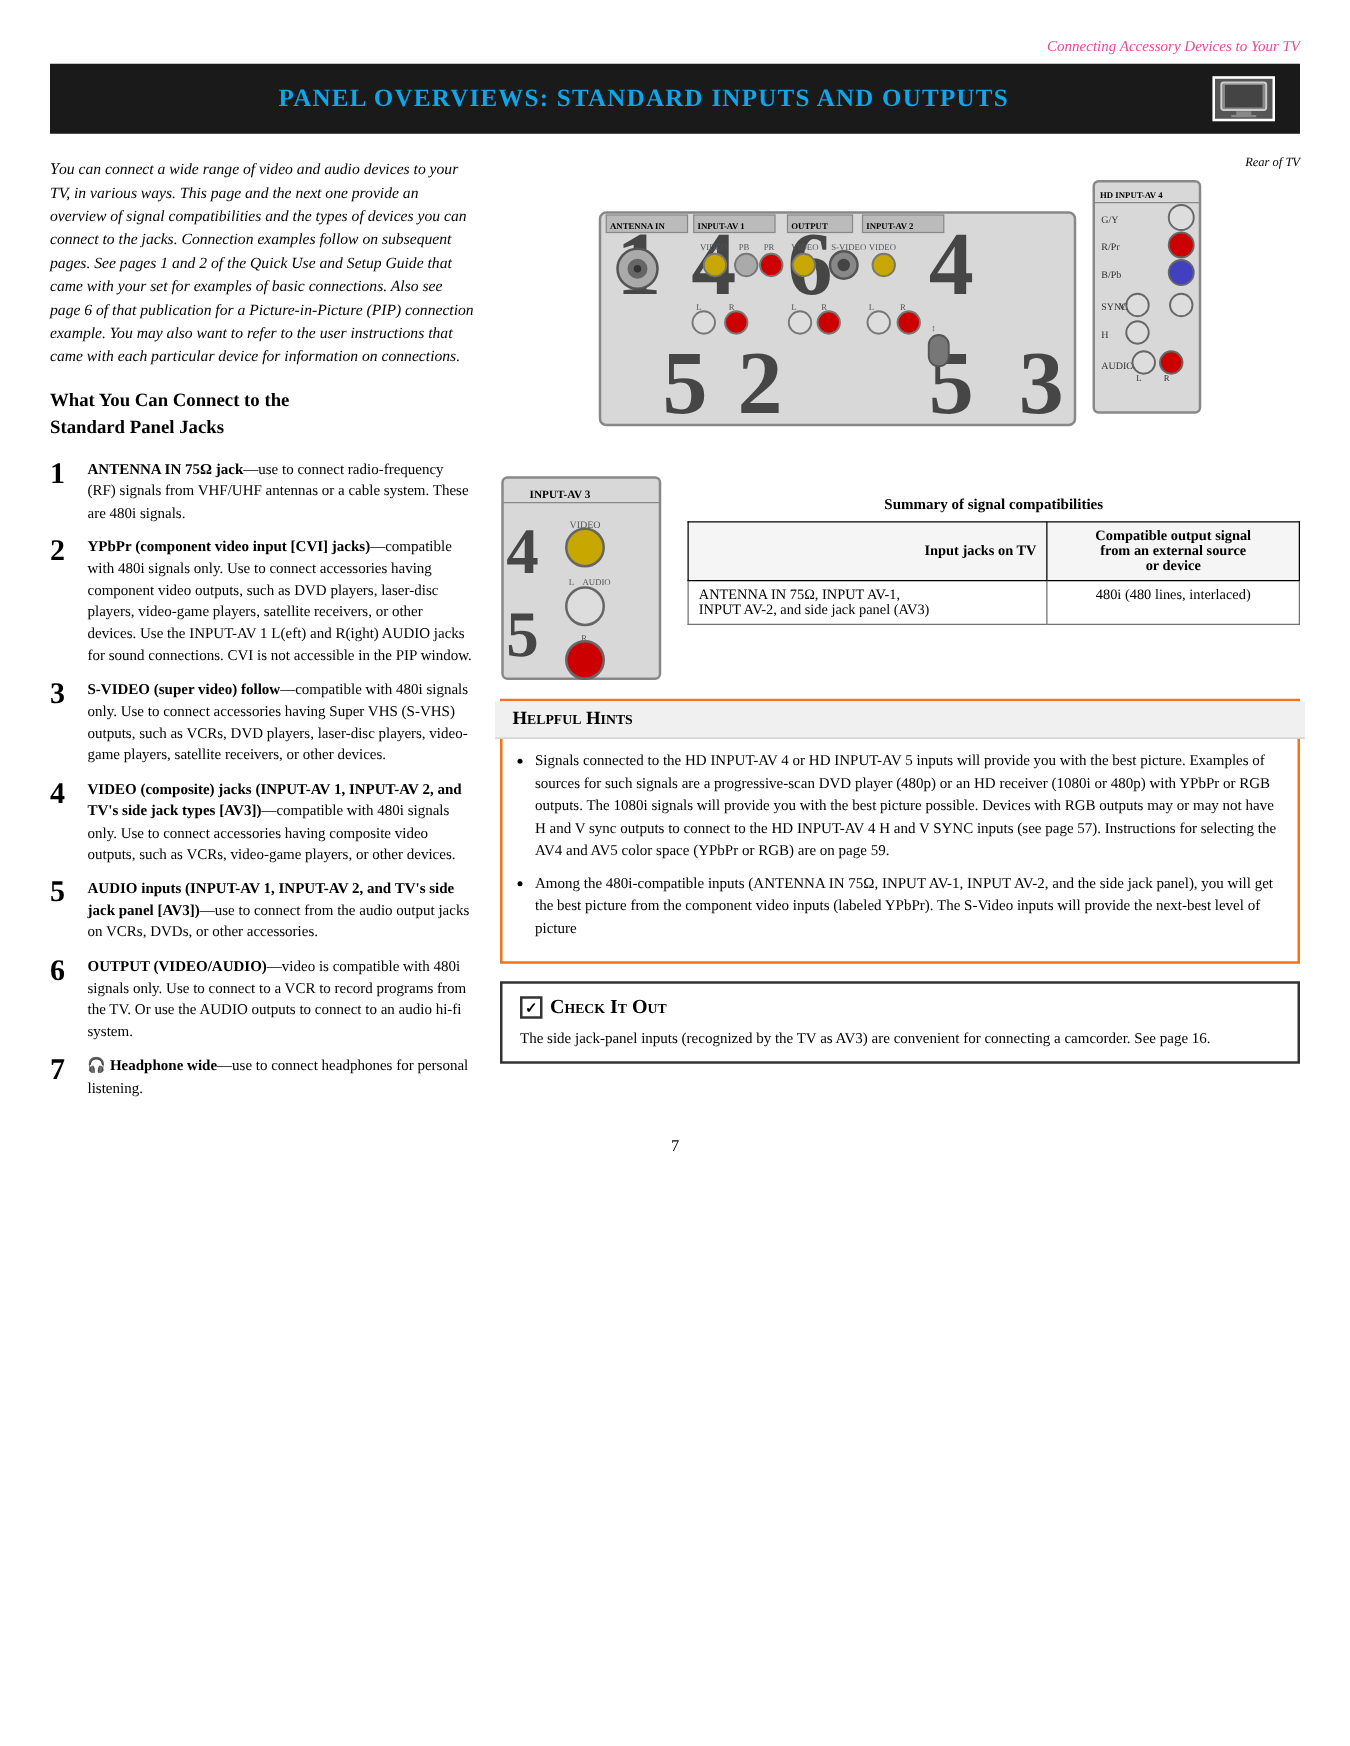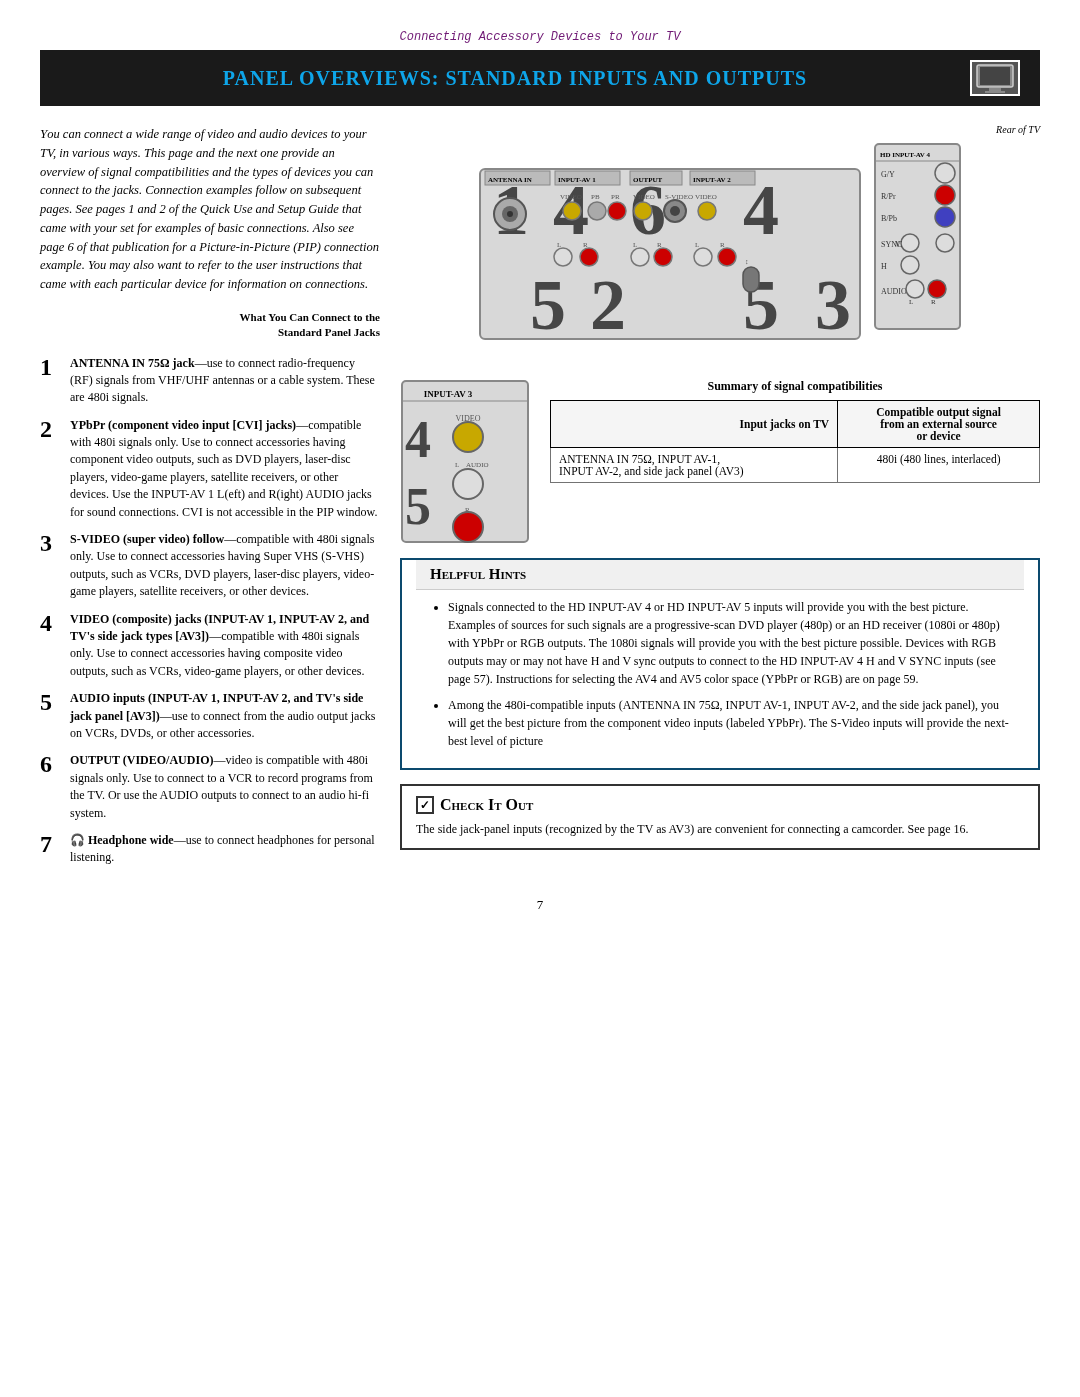--- a/index.html
+++ b/index.html
@@ -17,26 +17,25 @@
     .page {
       width: 1080px;
       min-height: 1397px;
       background: #fff;
       padding: 30px 40px 30px 40px;
       position: relative;
     }
 
     
     .top-header {
-      text-align: center;
+      text-align: right;
       font-size: 12px;
       font-style: italic;
-      color: #701a75;
+      color: #ec4899;
       margin-bottom: 6px;
-      font-family: Liberation Mono, monospace;
     }
 
     
     .title-banner {
       background: #1a1a1a;
       color: #0ea5e9;
       text-align: center;
       padding: 10px 20px;
       font-size: 20px;
       font-weight: bold;
@@ -87,23 +86,23 @@
     .intro-text .drop-cap {
       font-style: italic;
       font-size: 13px;
     }
     .intro-text em {
       font-style: italic;
     }
 
     
     .section-heading {
-      font-size: 11px;
-      font-weight: bold;
-      text-align: right;
+      font-size: 15px;
+      font-weight: bold;
+      text-align: left;
       margin-bottom: 14px;
       line-height: 1.4;
     }
 
     
     .numbered-item {
       display: flex;
       gap: 8px;
       margin-bottom: 10px;
       align-items: flex-start;
@@ -154,22 +153,22 @@
       border: 1px solid #737373;
       padding: 5px 8px;
       vertical-align: top;
     }
     .compat-table td.right-val {
       text-align: center;
     }
 
     
     .helpful-hints {
-      border: 2px solid #0c4a6e;
-      padding: 10px 28px;
+      border: 2px solid #f97316;
+      padding: 10px 8px;
       margin-bottom: 14px;
     }
     .helpful-hints ul {
       list-style: disc;
       padding-left: 18px;
     }
     .helpful-hints ul li {
       font-size: 12px;
       line-height: 1.5;
       margin-bottom: 8px;
@@ -425,21 +424,21 @@
             <circle cx="68" cy="58" r="15" fill="#c8a800" stroke="#666" stroke-width="2"></circle>
 
             <text x="55" y="88" font-size="7" fill="#555">L</text>
             <text x="66" y="88" font-size="7" fill="#555">AUDIO</text>
             <circle cx="68" cy="105" r="15" fill="#ddd" stroke="#666" stroke-width="2"></circle>
 
             <text x="65" y="133" font-size="7" fill="#555">R</text>
             <circle cx="68" cy="148" r="15" fill="#c00" stroke="#666" stroke-width="2"></circle>
           </svg>
 
-          <div style="flex:1;">
+          <div style="flex:1;margin-top:16px;">
             <div class="compat-title">Summary of signal compatibilities</div>
             <table class="compat-table">
               <thead>
                 <tr>
                   <th>Input jacks on TV</th>
                   <th class="right-col-header">Compatible output signal<br>from an external source<br>or device</th>
                 </tr>
               </thead>
               <tbody>
                 <tr>

